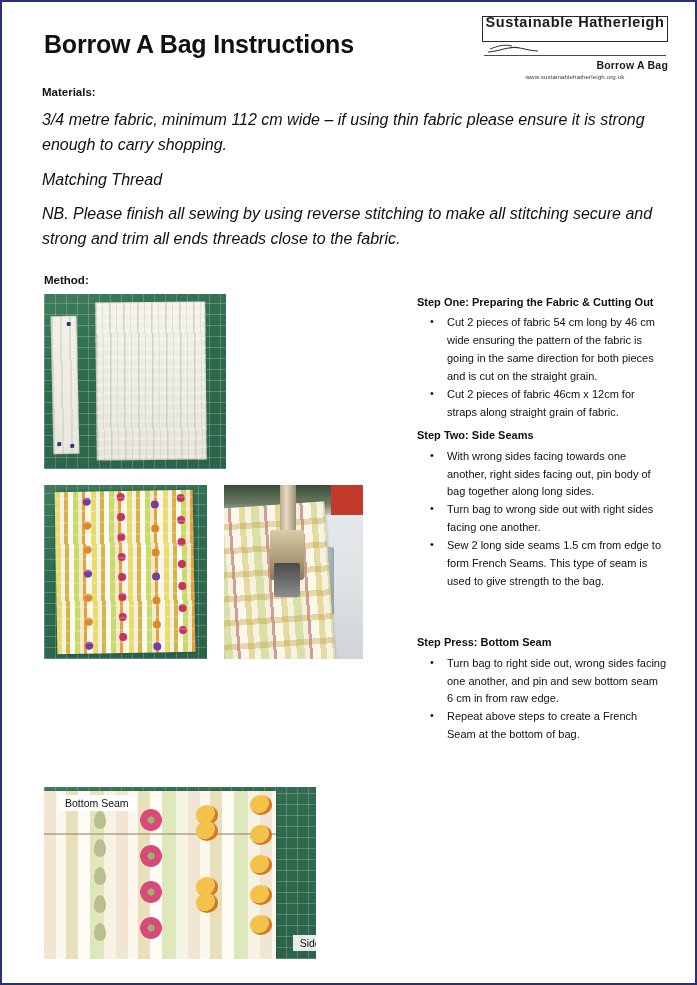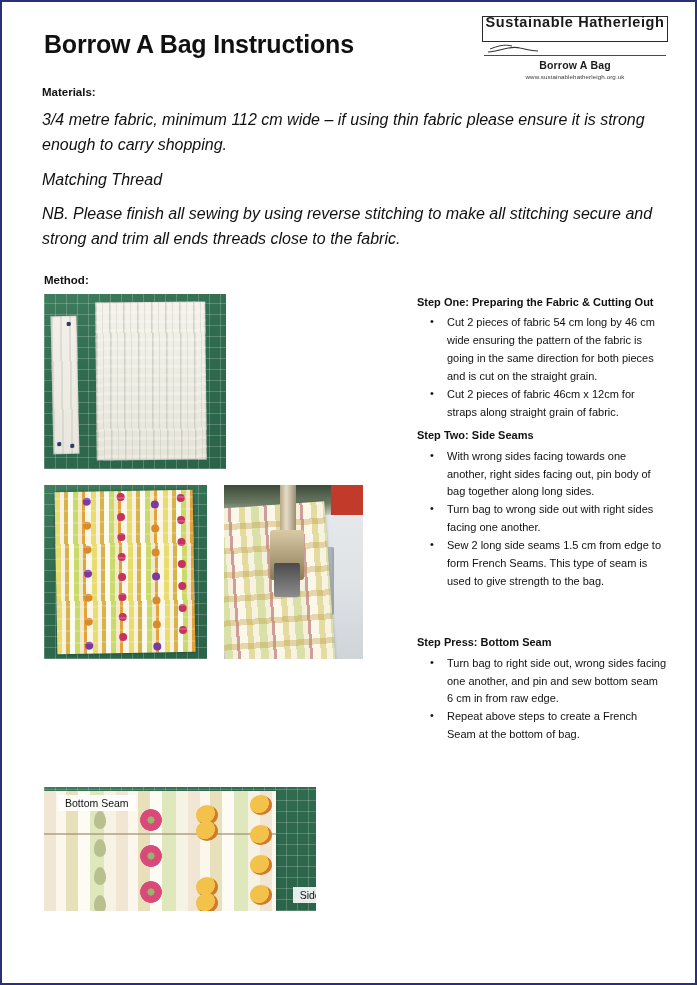--- a/index.html
+++ b/index.html
@@ -47,21 +47,21 @@
   .logo-box span{
     font-size:14.5px;font-weight:bold;letter-spacing:0.6px;color:#1a1a1a;
     white-space:nowrap;
   }
   .logo-swoosh{
     position:relative;height:13px;border-bottom:1.2px solid #4a4a4a;
     margin:0 2px;
   }
   .logo-swoosh svg{position:absolute;left:2px;top:0px;}
   .logo-sub{
-    font-size:10.5px;font-weight:bold;color:#1a1a1a;margin-top:3px;letter-spacing:0.2px;
+    font-size:10.5px;font-weight:bold;color:#1a1a1a;margin-top:3px;letter-spacing:0.2px;text-align:right;
   }
   .logo-url{
     font-size:6.2px;color:#3a3a3a;margin-top:2px;letter-spacing:0.1px;
   }
 
   
   .materials{margin-top:8px;}
   .lbl{font-size:11.5px;font-weight:bold;color:#111;margin:0 0 10px 0;}
   .para{font-size:16px;line-height:1.55;color:#111;margin:0 0 10px 0;font-style:italic;}
   .para.tight{margin-bottom:10px;}
@@ -162,21 +162,21 @@
       repeating-linear-gradient(90deg,
         #d9e0a8 0 8px, #f4f0dc 8px 13px, #cf9e9a 13px 16px, #fbf8ea 16px 24px,
         #e4dba0 24px 30px, #f7f3e0 30px 36px);
     box-shadow:0 0 3px rgba(0,0,0,.25);
   }
   .sewfab:after{
     content:"";position:absolute;left:0;top:0;right:0;bottom:0;
     background:repeating-linear-gradient(0deg, rgba(0,0,0,0) 0 18px, rgba(190,150,60,.35) 18px 24px);
   }
 
-  .photo-4{width:272px;height:124px;}
+  .photo-4{width:272px;height:172px;}
   .bigfab{
     position:absolute;left:0;top:4px;width:232px;height:168px;
     background:
       repeating-linear-gradient(90deg,
         #f1e6d4 0 12px, #fbf7ec 12px 22px, #e7e0bb 22px 34px, #fdfbf3 34px 46px,
         #dfe7bd 46px 60px, #f7f3e4 60px 72px);
     box-shadow:0 0 3px rgba(0,0,0,.22);
   }
   .flowercol{position:absolute;top:0;bottom:0;width:22px;}
   .flowercol b{

